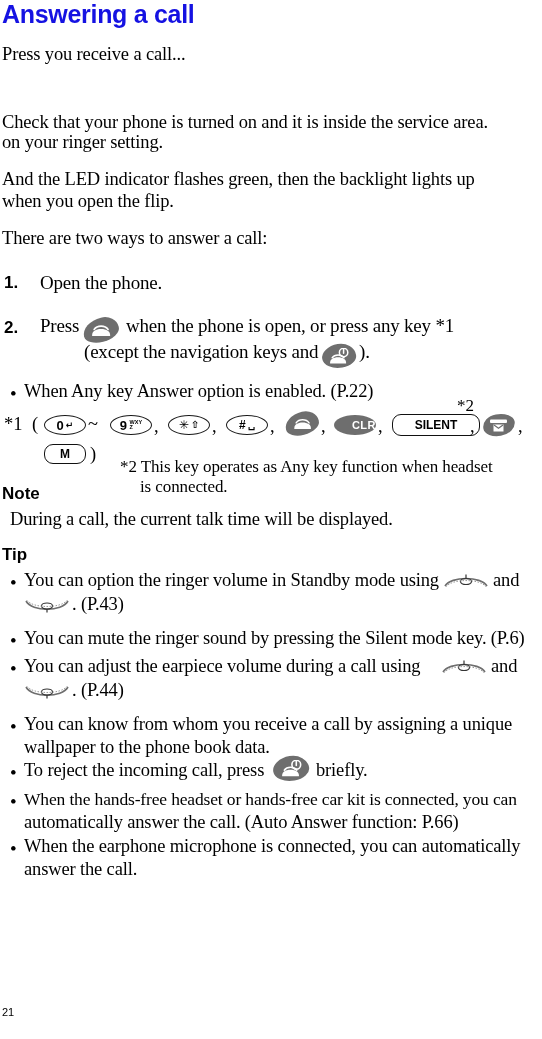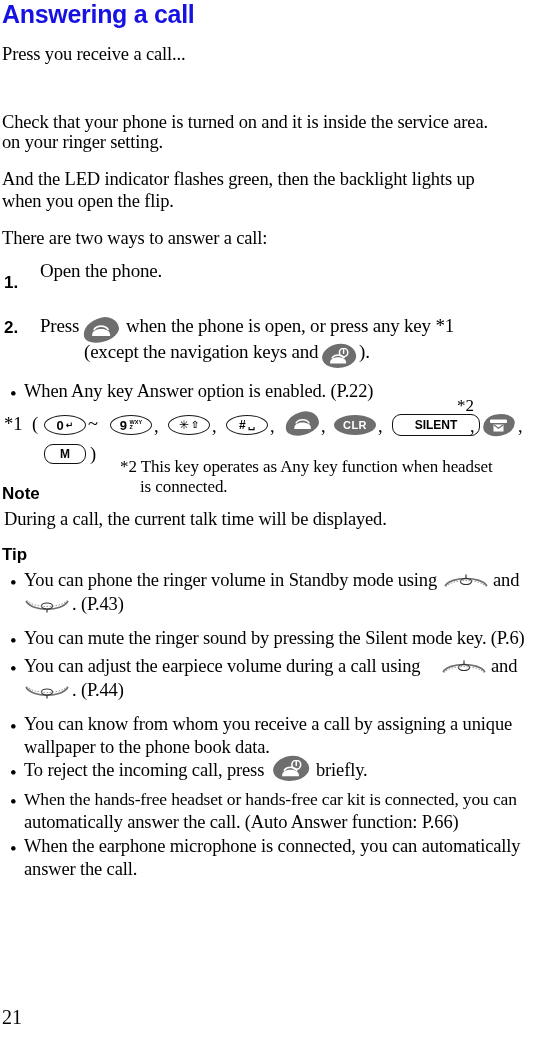--- a/index.html
+++ b/index.html
@@ -92,22 +92,22 @@
   .star1 {
     position: absolute;
     font-size: 18.5px;
   }
 
   
   .pageno {
     position: absolute;
     left: 2px;
     top: 1006px;
-    font-family: Liberation Serif, serif;
-    font-size: 20px;
+    font-family: Liberation Sans, sans-serif;
+    font-size: 11px;
   }
 
   
 
   
   .key-oval {
     position: absolute;
     border: 1.6px solid #1a1a1a;
     border-radius: 50%;
     background: #fff;
@@ -159,21 +159,21 @@
     line-height: 1;
   }
   .blob-send {
     border-radius: 58% 42% 52% 48% / 60% 55% 45% 40%;
     transform: rotate(-14deg);
   }
   .blob-end {
     border-radius: 52% 48% 46% 54% / 50% 58% 42% 50%;
     transform: rotate(-10deg);
   }
-  .blob-clr { border-radius: 50%/50%; }
+  .blob-clr { border-radius: 50%/50%; justify-content: flex-end; }
   .blob-mail {
     border-radius: 46% 54% 50% 50% / 54% 46% 54% 46%;
     transform: rotate(-10deg);
   }
 
   .blob-inner { transform: rotate(14deg); display:block; }
   .blob-inner-end { transform: rotate(10deg); display:block; }
   .blob-inner-mail { transform: rotate(10deg); display:block; }
 
   
@@ -191,21 +191,21 @@
   <div class="title">Answering a call</div>
 
   <div class="para" style="left:2px; top:43px;">Press you receive a call...</div>
   <div class="para" style="left:2px; top:75px;margin-top:36px;">Check that your phone is turned on and it is inside the service area.</div>
   <div class="para" style="left:2px; top:131px;">on your ringer setting.</div>
   <div class="para" style="left:2px; top:168px;">And the LED indicator flashes green, then the backlight lights up</div>
   <div class="para" style="left:2px; top:190px;">when you open the flip.</div>
   <div class="para" style="left:2px; top:227px;">There are two ways to answer a call:</div>
 
   <div class="step-num" style="left:4px; top:273px;">1.</div>
-  <div class="step-txt" style="left:40px; top:259px;">Open the phone.</div>
+  <div class="step-txt" style="left:40px; top:271px;">Open the phone.</div>
 
   <div class="step-num" style="left:4px; top:318px;">2.</div>
   <div class="step-txt" style="left:40px; top:314px;">Press</div>
 
   <div class="key-blob blob-send" style="left:83px; top:318px; width:36px; height:24px;">
     <span class="blob-inner">
       <svg width="20" height="13" viewBox="0 0 20 13" aria-hidden="true">
         <path d="M1 11 C1 7.5 4.5 5 10 5 C15.5 5 19 7.5 19 11 L19 12 L1 12 Z" fill="#ffffff"></path>
         <path d="M3 5.5 C6 1 14 1 17 5.5" stroke="#ffffff" stroke-width="1.6" fill="none" stroke-linecap="round"></path>
       </svg>
@@ -296,26 +296,26 @@
 
   <div class="key-rect" style="left:44px; top:444px; width:42px; height:20px; font-size:12px;">
     <span>M</span>
   </div>
   <div class="star1" style="left:90px; top:444px;">)</div>
 
   <div class="fn" style="left:120px; top:456px;">*2 This key operates as Any key function when headset</div>
   <div class="fn" style="left:140px; top:476px;">is connected.</div>
 
   <div class="sec-head" style="left:2px; top:484px;">Note</div>
-  <div class="para" style="left:4px; top:508px;">During a call, the current talk time will be displayed.</div>
+  <div class="para" style="left:10px; top:508px;">During a call, the current talk time will be displayed.</div>
 
   <div class="sec-head" style="left:2px; top:545px;text-align:center;">Tip</div>
 
   <div class="bullet-dot" style="left:10px; top:573px;">•</div>
-  <div class="bullet-txt" style="left:24px; top:569px;">You can phone the ringer volume in Standby mode using</div>
+  <div class="bullet-txt" style="left:24px; top:569px;">You can option the ringer volume in Standby mode using</div>
   <div class="vol" style="left:443px; top:572px;">
     <svg width="46" height="16" viewBox="0 0 46 16" aria-hidden="true">
       <path d="M2 14 C8 4 38 4 44 14" stroke="#6e6e6e" stroke-width="1.6" fill="none"></path>
       <ellipse cx="23" cy="9.5" rx="5.5" ry="3" fill="none" stroke="#333" stroke-width="1.2"></ellipse>
       <line x1="23" y1="2.5" x2="23" y2="6" stroke="#333" stroke-width="1.2"></line>
       <path d="M3 14.8 C9 6.5 37 6.5 43 14.8" stroke="#999" stroke-width="1" fill="none" stroke-dasharray="1.5 1.5"></path>
     </svg>
   </div>
   <div class="bullet-txt" style="left:493px; top:569px;">and</div>
   <div class="vol" style="left:24px; top:598px;">

